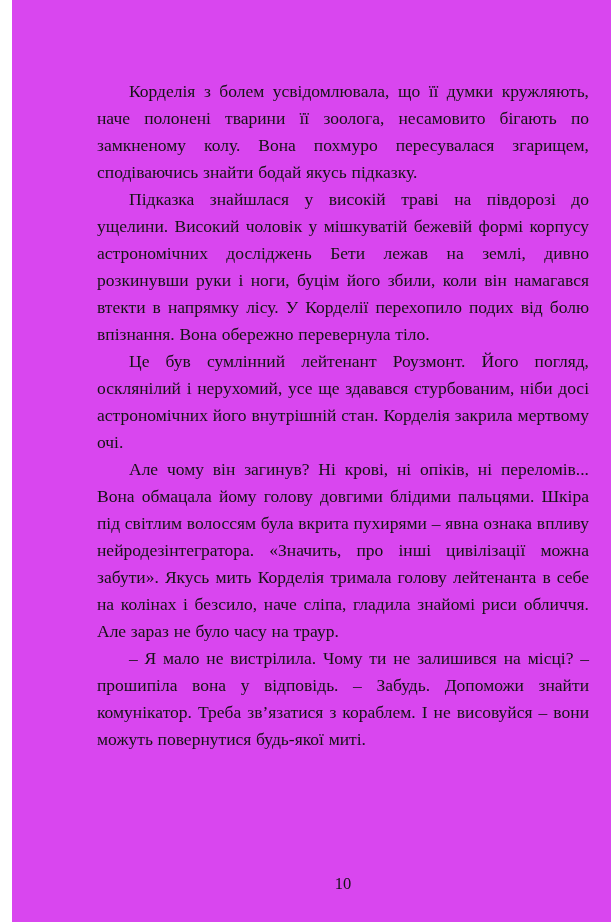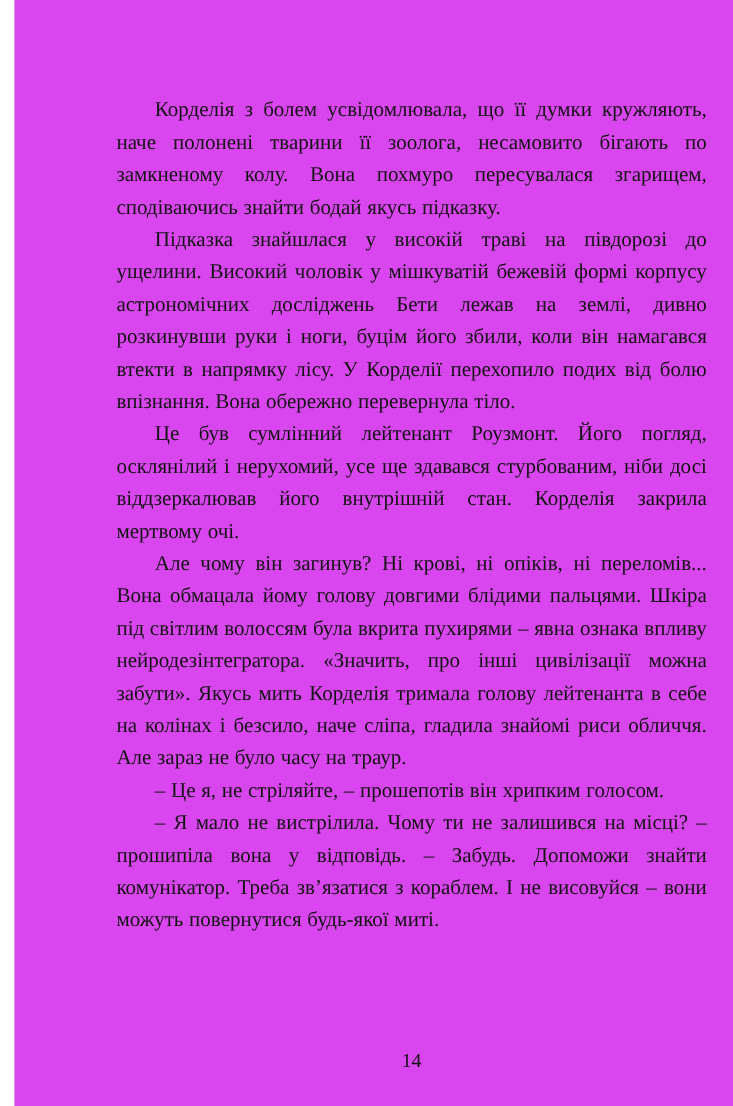--- a/index.html
+++ b/index.html
@@ -44,19 +44,18 @@
     color: #141414;
   }
 </style>
 </head>
 <body>
 
 <div class="book-page">
   <div class="text-block">
     <p>Корделія з болем усвідомлювала, що її думки кружляють, наче полонені тварини її зоолога, несамовито бігають по замкненому колу. Вона похмуро пересувалася згарищем, сподіваючись знайти бодай якусь підказку.</p>
     <p>Підказка знайшлася у високій траві на півдорозі до ущелини. Високий чоловік у мішкуватій бежевій формі корпусу астрономічних досліджень Бети лежав на землі, дивно розкинувши руки і ноги, буцім його збили, коли він намагався втекти в напрямку лісу. У Корделії перехопило подих від болю впізнання. Вона обережно перевернула тіло.</p>
-    <p>Це був сумлінний лейтенант Роузмонт. Його погляд, осклянілий і нерухомий, усе ще здавався стурбованим, ніби досі віддзеркалював його внутрішній стан. Корделія закрила мертвому очі.</p>
+    <p>Це був сумлінний лейтенант Роузмонт. Його погляд, осклянілий і нерухомий, усе ще здавався стурбованим, ніби досі астрономічних його внутрішній стан. Корделія закрила мертвому очі.</p>
     <p>Але чому він загинув? Ні крові, ні опіків, ні переломів... Вона обмацала йому голову довгими блідими пальцями. Шкіра під світлим волоссям була вкрита пухирями – явна ознака впливу нейродезінтегратора. «Значить, про інші цивілізації можна забути». Якусь мить Корделія тримала голову лейтенанта в себе на колінах і безсило, наче сліпа, гладила знайомі риси обличчя. Але зараз не було часу на траур.</p>
-    <p>– Це я, не стріляйте, – прошепотів він хрипким голосом.</p>
     <p>– Я мало не вистрілила. Чому ти не залишився на місці? – прошипіла вона у відповідь. – Забудь. Допоможи знайти комунікатор. Треба зв’язатися з кораблем. І не висовуйся – вони можуть повернутися будь-якої миті.</p>
   </div>
-  <div class="page-number">14</div>
+  <div class="page-number">10</div>
 </div>
 
 </body></html>

